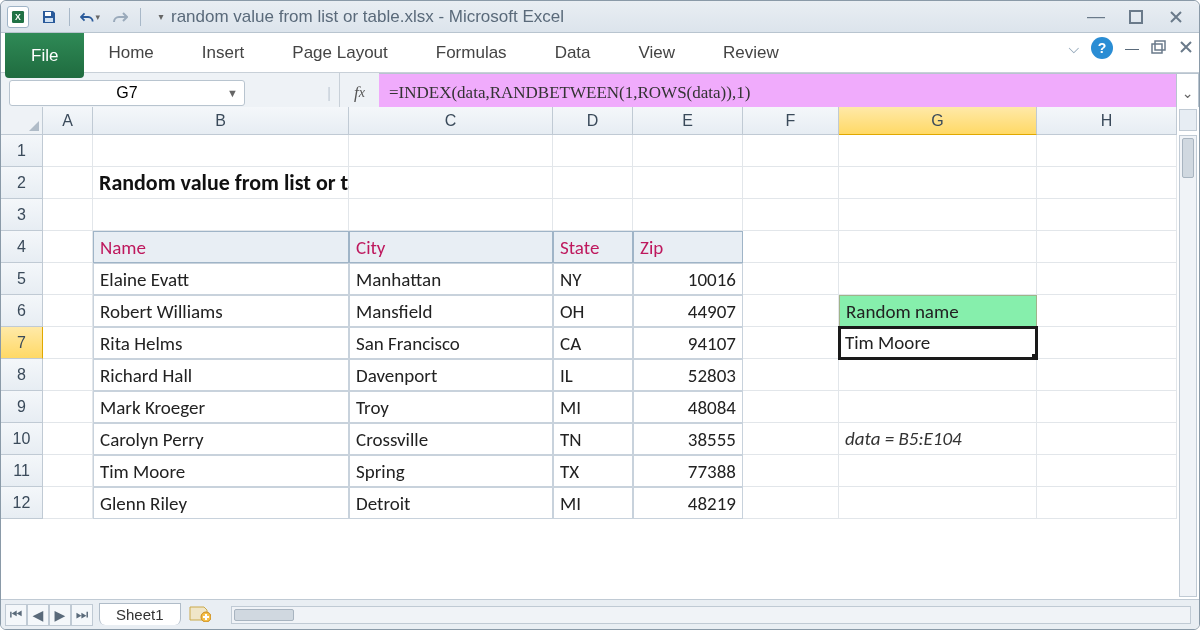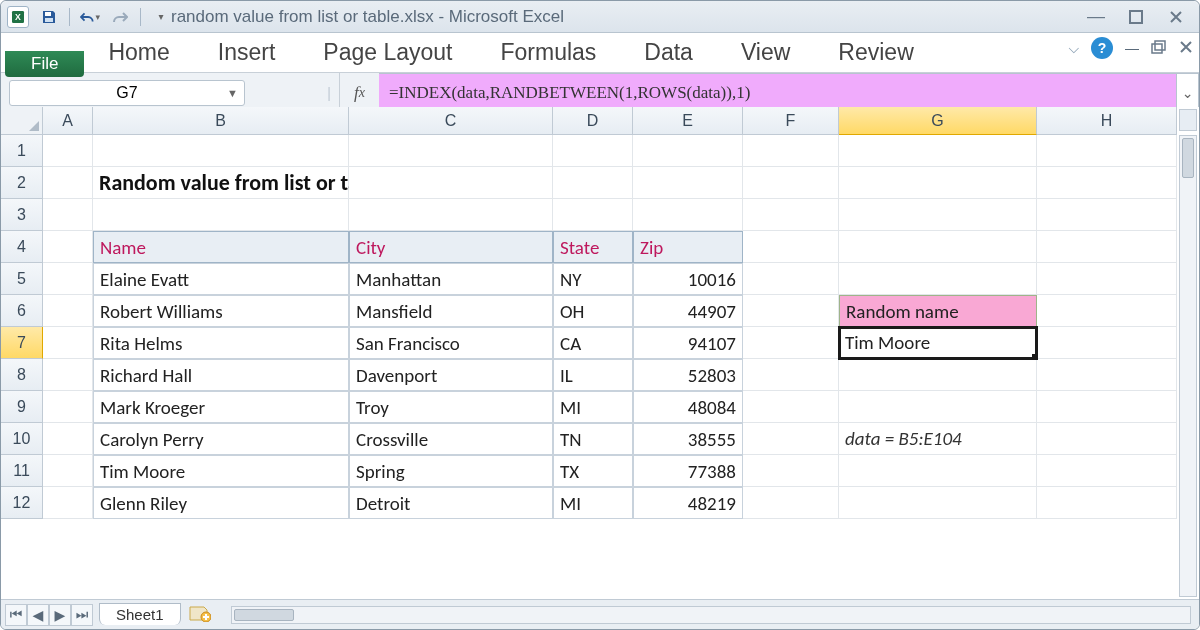--- a/index.html
+++ b/index.html
@@ -53,28 +53,28 @@
   }
   .file-tab {
     background: #207245;
     background: linear-gradient(#2f8a56,#1f6b3f);
     color: #fff;
     padding: 0 26px;
     display: flex; align-items: center;
     font-size: 17px;
     cursor: pointer;
     border-radius: 0 0 4px 4px;
-    margin-top: 18px;
-    height: 26px;
+    margin-top: 0;
+    height: 45px;
   }
   .ribbon-tab {
     padding: 16px 24px;
     display:flex; align-items:center;
     color: #444;
-    font-size: 23px;
+    font-size: 17px;
     cursor: pointer;
   }
   .ribbon-right {
     position: absolute; right: 6px; top: 4px;
     display: flex; align-items: center; gap: 12px;
     color: #5a6a7a;
   }
   .help-circle {
     width: 22px; height: 22px; border-radius: 50%;
     background: #2a8dd4; color:#fff;
@@ -179,21 +179,21 @@
   .tbl-hdr {
     background:#e8eef4;
     border:1px solid #9fb4c7 !important;
     color:#be185d;
   }
   .tbl-cell {
     border:1px solid #c8d2dc !important;
   }
   .tbl-cell.num, .num { text-align:right; }
   .side-hdr {
-    background:#f9a8d4;
+    background:#86efac;
     border:1px solid #9fb48a !important;
   }
   .active-cell {
     outline: 3px solid #1a1a1a;
     outline-offset:-2px;
     background:#fff;
     z-index: 5;
   }
   .active-cell::after{
     content:""; position:absolute; right:-3px; bottom:-3px;

